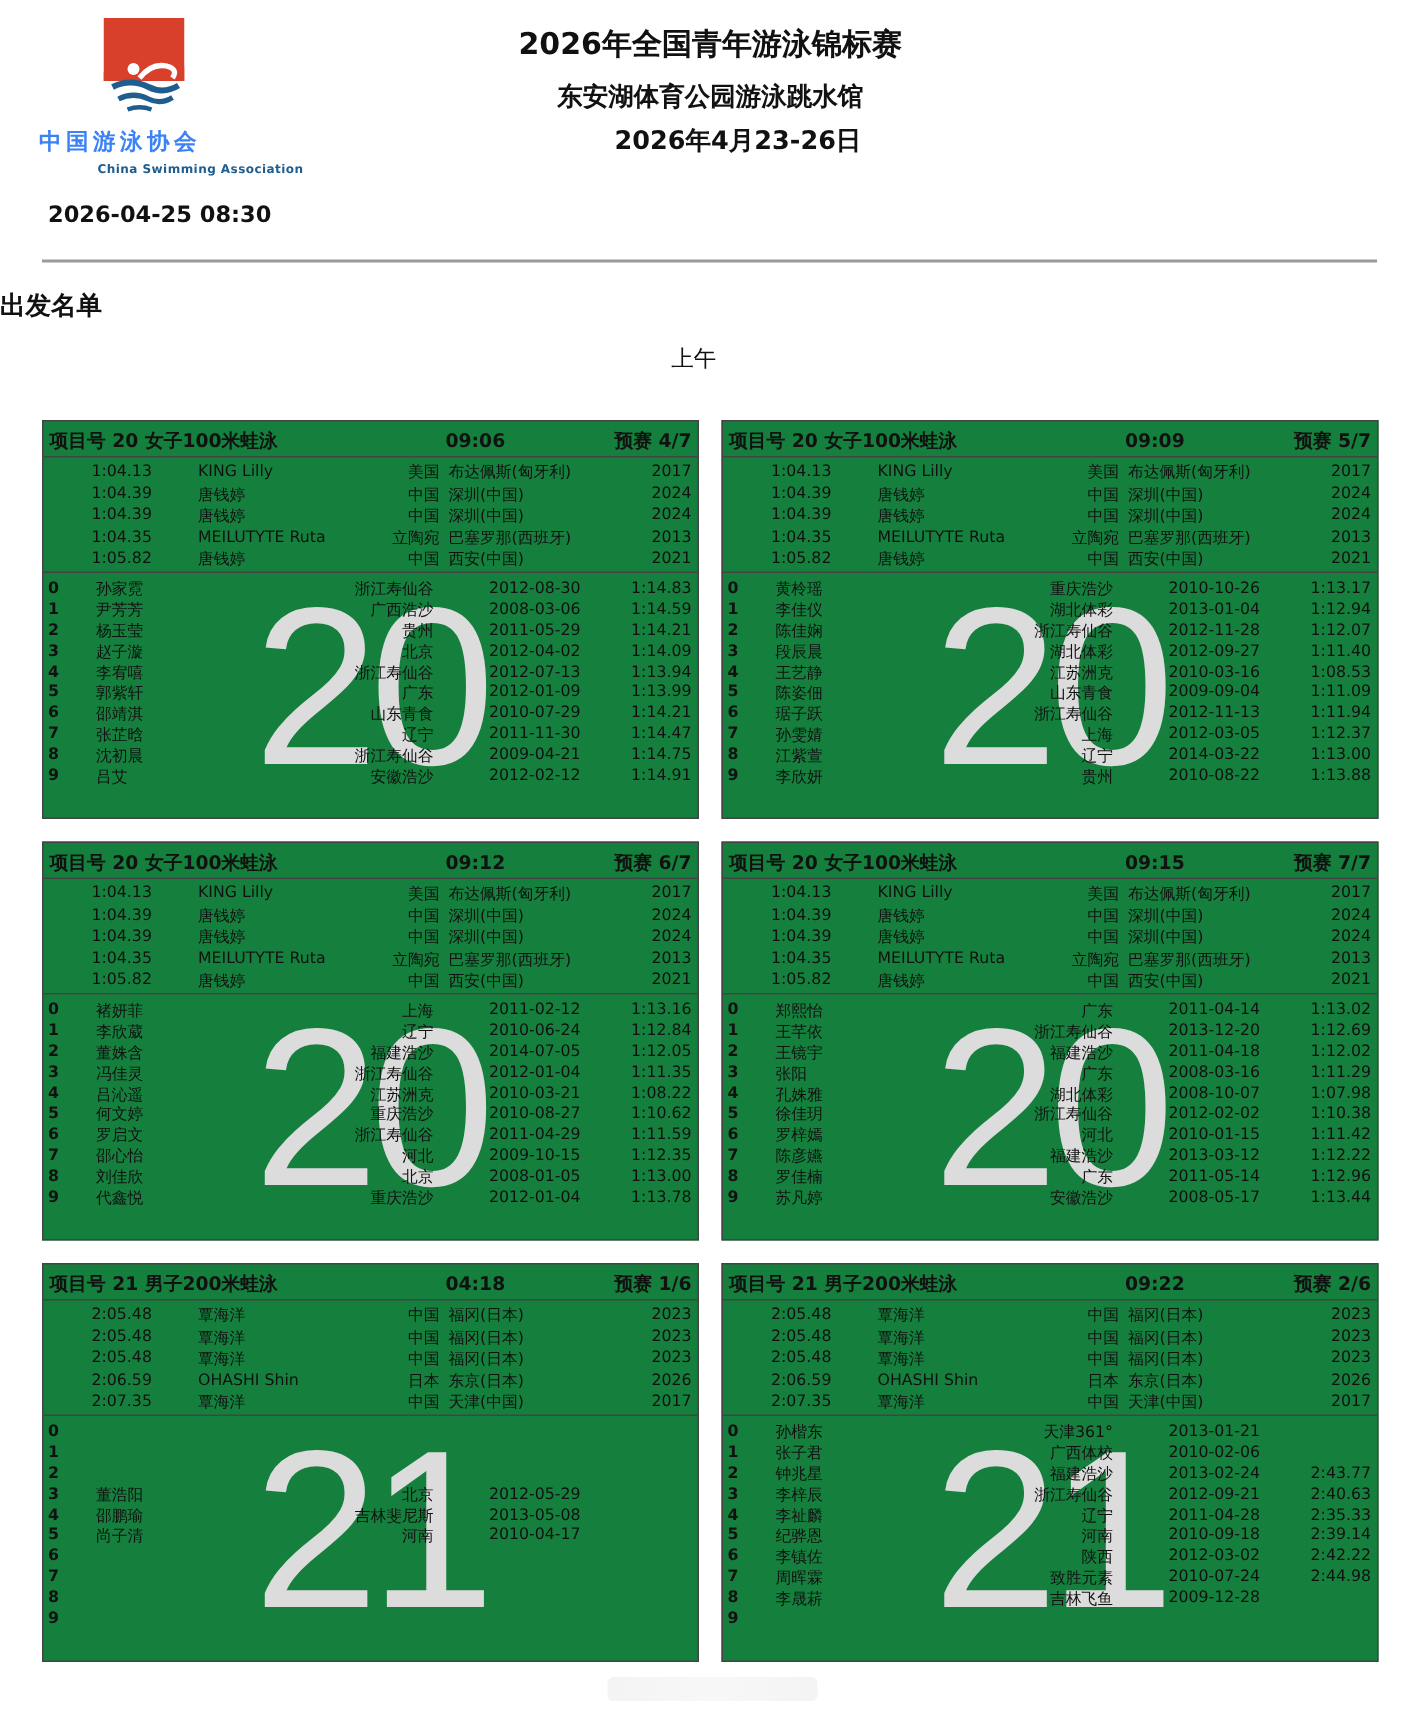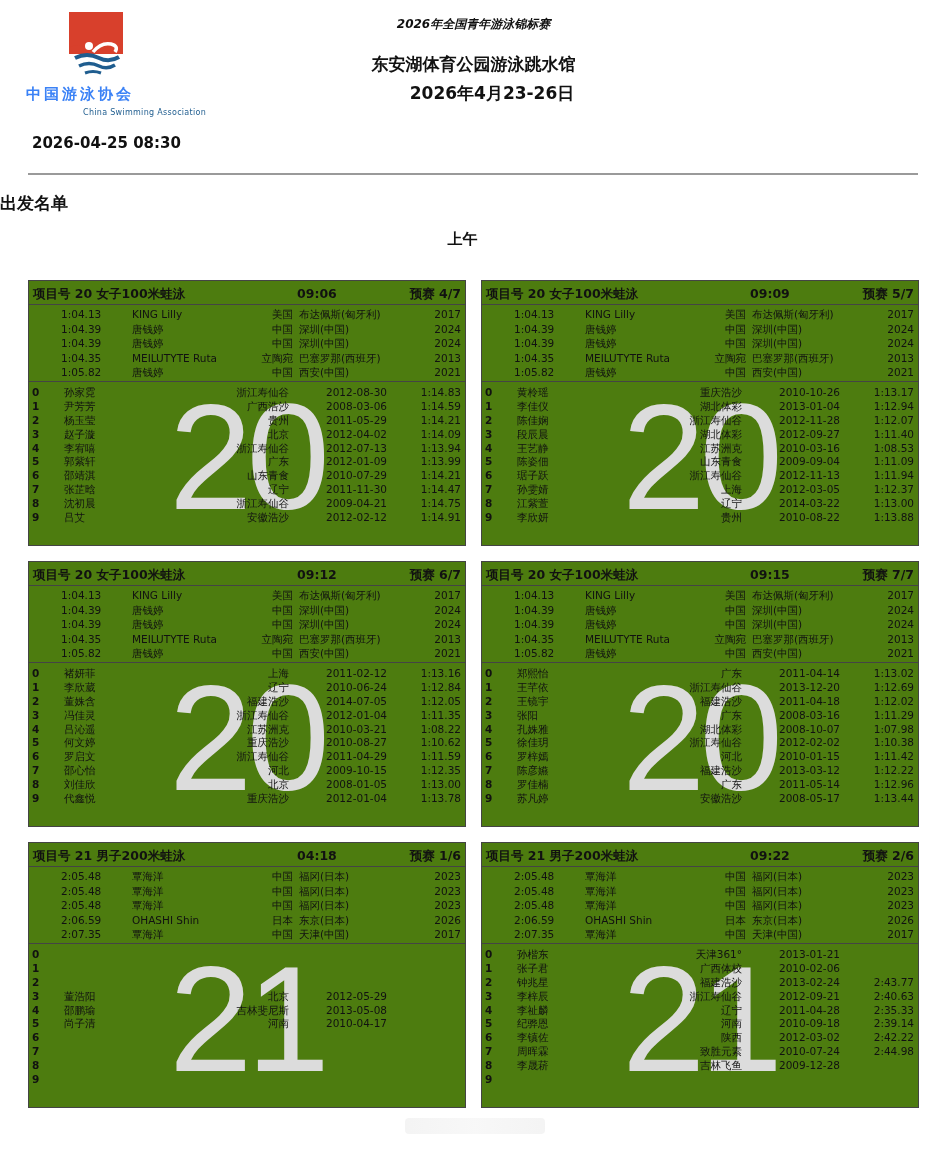--- a/index.html
+++ b/index.html
@@ -2,33 +2,33 @@
 <html><head>
   <meta charset="utf-8">
   <style>
     * { box-sizing: border-box; margin: 0; padding: 0; }
     html, body { width: 947px; height: 1153px; background: #ffffff; overflow: hidden; }
     body { font-family: "DejaVu Sans", "Liberation Sans", sans-serif; color: #111; position: relative; }
 
     .logo { position: absolute; left: 26px; top: 12px; width: 142px; }
     .logo-mark { position: absolute; left: 43px; top: 0; width: 54px; height: 66px; }
     .logo-cn { position: absolute; left: 0; top: 73px; width: 142px; font-size: 15px; font-weight: bold; color: #3b82f6; letter-spacing: 3px; white-space: nowrap; }
-    .logo-en { position: absolute; left: 20px; top: 96px; font-size: 8px; color: #1f5d8f; white-space: nowrap; font-weight: normal; letter-spacing: 0.3px; padding-left: 37px; }
+    .logo-en { position: absolute; left: 2px; top: 96px; font-size: 8px; color: #1f5d8f; white-space: nowrap; font-weight: bold; letter-spacing: 0.3px; padding-left: 37px; }
 
     .title-block { position: absolute; left: 0; top: 16px; width: 947px; text-align: center; }
-    .title-main { position: absolute; left: 0; width: 947px; top: 0; font-size: 12px; font-weight: bold; font-style: italic; }
+    .title-main { position: absolute; left: 0; width: 947px; top: 0; font-size: 20px; font-weight: bold; }
     .title-venue { position: absolute; left: 0; width: 947px; top: 37px; font-size: 17px; font-weight: bold; }
     .title-date { position: absolute; left: 0; width: 947px; top: 66px; font-size: 17px; font-weight: bold; padding-left: 37px; }
 
     .timestamp { position: absolute; left: 32px; top: 134px; font-size: 15px; font-weight: bold; }
     .divider { position: absolute; left: 28px; top: 173px; width: 890px; height: 2px; background: #9a9a9a; }
     .list-title { position: absolute; left: 0; top: 192px; width: 947px; text-align: left; font-size: 17px; font-weight: bold; }
-    .session { position: absolute; left: 0; top: 230px; width: 925px; text-align: center; font-size: 15px; font-weight: bold; }
-
-    .heat { position: absolute; width: 438px; height: 266px; border: 1.5px solid #444; background: #4d7c0f; overflow: hidden; }
+    .session { position: absolute; left: 0; top: 230px; width: 925px; text-align: center; font-size: 15px; font-weight: normal; }
+
+    .heat { position: absolute; width: 438px; height: 266px; border: 1.5px solid #444; background: #15803d; overflow: hidden; }
     .heat-head { position: relative; height: 24px; border-bottom: 1.5px solid #444; font-size: 12.5px; font-weight: bold; }
     .heat-head .ev { position: absolute; left: 4px; top: 5px; white-space: nowrap; }
     .heat-head .tm { position: absolute; left: 268px; top: 5px; }
     .heat-head .hn { position: absolute; right: 4px; top: 5px; }
 
     .records { position: relative; height: 77px; border-bottom: 1.5px solid #444; font-size: 10.5px; padding-top: 3px; }
     .rec { position: relative; height: 14.5px; white-space: nowrap; }
     .rec .code { position: absolute; right: 436px; font-weight: bold; }
     .rec .time { position: absolute; left: 32px; }
     .rec .holder { position: absolute; left: 83px; margin-left: 20px; }

